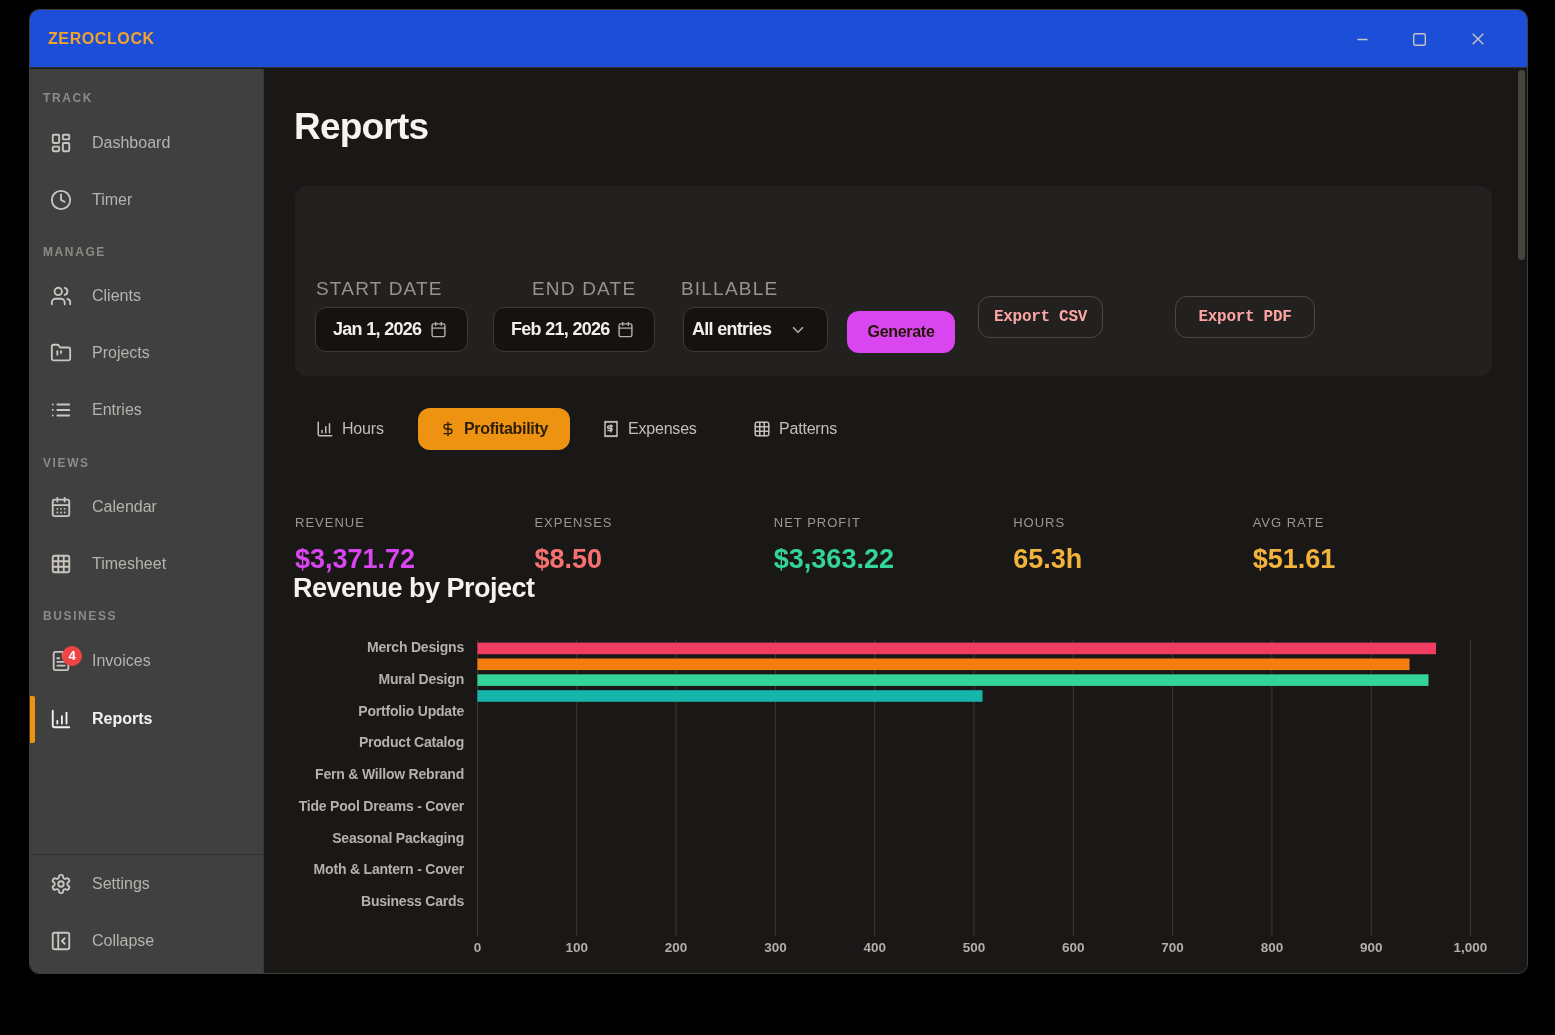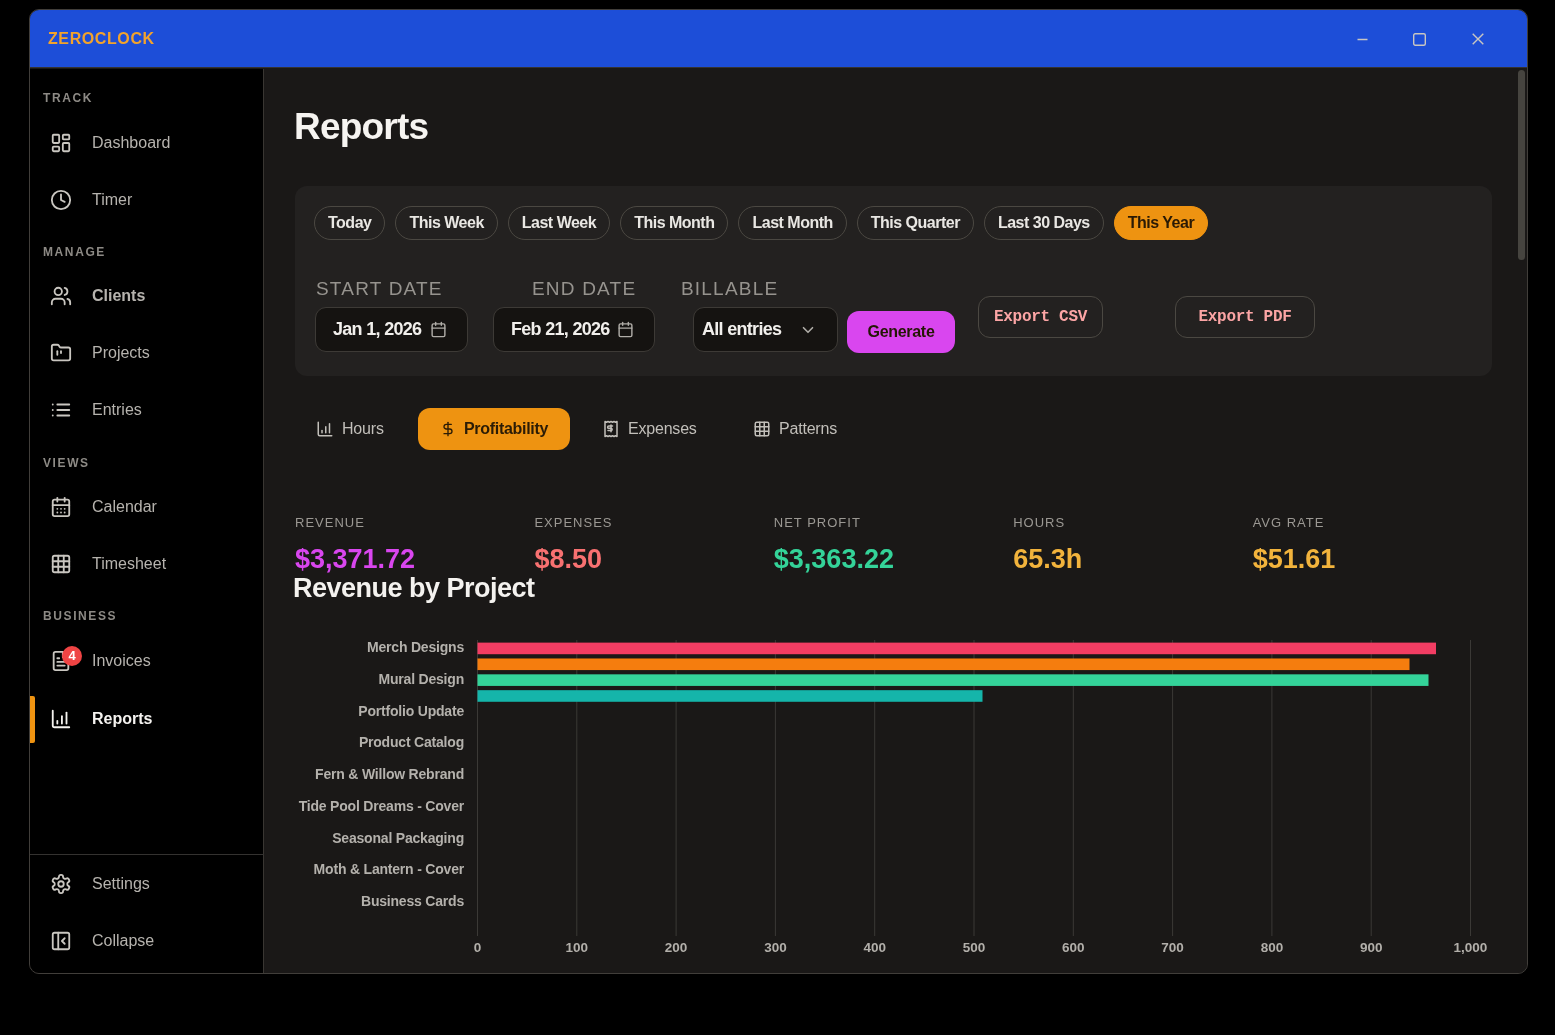--- a/index.html
+++ b/index.html
@@ -8,21 +8,21 @@
 .win { position:absolute; left:29px; top:9px; width:1499px; height:965px;
   background:#1a1817; border:1px solid #413e3a; border-radius:10px; overflow:hidden; }
 .titlebar { position:absolute; left:0; top:0; width:100%; height:58px;
   background:#1d4ed8; border-bottom:1px solid #343230; }
 .logo { position:absolute; left:18px; top:29px; transform:translateY(-50%);
   color:#f2a32c; font-size:16px; font-weight:700; letter-spacing:0.6px; }
 .winctl { position:absolute; top:0; height:58px; width:46px; display:flex;
   align-items:center; justify-content:center; }
 .winctl svg { stroke:#c9c6c1; }
 .aside { position:absolute; left:0; top:59px; width:234px; bottom:0;
-  background:#000000; border-right:1px solid #393632; }
+  background:#404040; border-right:1px solid #393632; }
 .sec { position:absolute; left:13px; color:#8d8a85; font-size:12px; font-weight:700;
   letter-spacing:1.6px; }
 .nav { position:absolute; left:0; width:234px; height:40px; }
 .nav .ic { position:absolute; left:20px; top:50%; transform:translateY(-50%);
   width:22px; height:22px; }
 .nav .ic svg { stroke:#c9c6c0; }
 .nav .tx { position:absolute; left:62px; top:50%; transform:translateY(-50%);
   color:#b6b3ae; font-size:16px; }
 .nav.active .tx { color:#f4f2ef; font-weight:700; }
 .nav.active .ic svg { stroke:#f4f2ef; }
@@ -94,21 +94,21 @@
       <span class="tx">Dashboard</span>
     </div>
     <div class="nav" style="top:111px;">
       <span class="ic"><svg width="22" height="22" viewBox="0 0 24 24" fill="none" stroke-width="2" stroke-linecap="round" stroke-linejoin="round">
             <circle cx="12" cy="12" r="10"></circle>
             <path d="M12 6v6l4 2"></path>
           </svg></span>
       <span class="tx">Timer</span>
     </div>
     <div class="sec" style="top:176px;">MANAGE</div>
-    <div class="nav" style="top:207px;font-weight:bold;">
+    <div class="nav" style="top:207px;">
       <span class="ic"><svg width="22" height="22" viewBox="0 0 24 24" fill="none" stroke-width="2" stroke-linecap="round" stroke-linejoin="round">
             <path d="M16 21v-2a4 4 0 0 0-4-4H6a4 4 0 0 0-4 4v2"></path>
             <circle cx="9" cy="7" r="4"></circle>
             <path d="M22 21v-2a4 4 0 0 0-3-3.87"></path>
             <path d="M16 3.13a4 4 0 0 1 0 7.75"></path>
           </svg></span>
       <span class="tx">Clients</span>
     </div>
     <div class="nav" style="top:264px;">
       <span class="ic"><svg width="22" height="22" viewBox="0 0 24 24" fill="none" stroke-width="2" stroke-linecap="round" stroke-linejoin="round">
@@ -191,50 +191,40 @@
             <path d="M9 3v18"></path>
             <path d="m16 15-3-3 3-3"></path>
           </svg></span>
       <span class="tx">Collapse</span>
     </div>
   </div>
   <div class="main">
     <div class="thumb"></div>
     <h1>Reports</h1>
     <div class="card">
-      <div class="chips">
-        <div class="chip">Today</div>
-        <div class="chip">This Week</div>
-        <div class="chip">Last Week</div>
-        <div class="chip">This Month</div>
-        <div class="chip">Last Month</div>
-        <div class="chip">This Quarter</div>
-        <div class="chip">Last 30 Days</div>
-        <div class="chip on">This Year</div>
-      </div>
       <div class="flabel" style="left:21px;">START DATE</div>
       <div class="flabel" style="left:199px;margin-left:38px;">END DATE</div>
       <div class="flabel" style="left:386px;">BILLABLE</div>
       <div class="field" style="left:20px; width:153px;">Jan 1, 2026
         <svg width="17" height="17" viewBox="0 0 24 24" fill="none" stroke-width="2" stroke-linecap="round" stroke-linejoin="round">
             <path d="M8 2v4"></path>
             <path d="M16 2v4"></path>
             <rect x="3" y="4" width="18" height="18" rx="2"></rect>
             <path d="M3 10h18"></path>
           </svg>
       </div>
       <div class="field" style="left:198px; width:162px;">Feb 21, 2026
         <svg width="17" height="17" viewBox="0 0 24 24" fill="none" stroke-width="2" stroke-linecap="round" stroke-linejoin="round">
             <path d="M8 2v4"></path>
             <path d="M16 2v4"></path>
             <rect x="3" y="4" width="18" height="18" rx="2"></rect>
             <path d="M3 10h18"></path>
           </svg>
       </div>
-      <div class="field" style="left:398px; width:145px;padding-left:8px;">All entries
+      <div class="field" style="left:388px; width:145px;padding-left:8px;">All entries
         <svg width="18" height="18" viewBox="0 0 24 24" fill="none" stroke-width="2.2" stroke-linecap="round" stroke-linejoin="round">
             <path d="m6 9 6 6 6-6"></path>
           </svg>
       </div>
       <div class="btn primary" style="left:552px; width:108px;">Generate</div>
       <div class="btn ghost" style="left:683px; width:125px;">Export CSV</div>
       <div class="btn ghost" style="left:832px; width:140px;margin-left:48px;">Export PDF</div>
     </div>
     <div class="tab" style="left:51px;">
         <svg width="18" height="18" viewBox="0 0 24 24" fill="none" stroke-width="2" stroke-linecap="round" stroke-linejoin="round">

